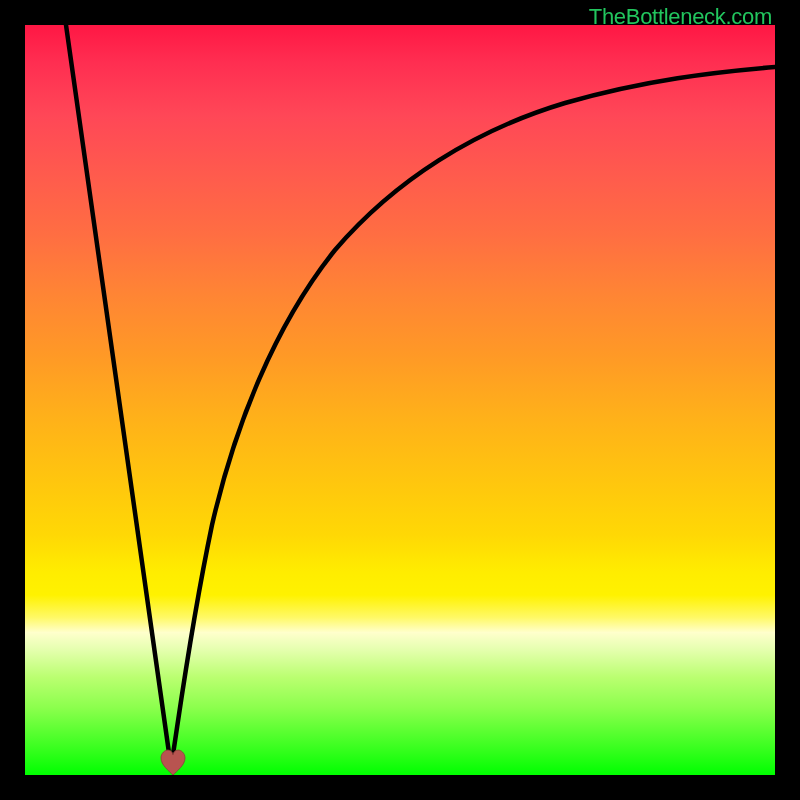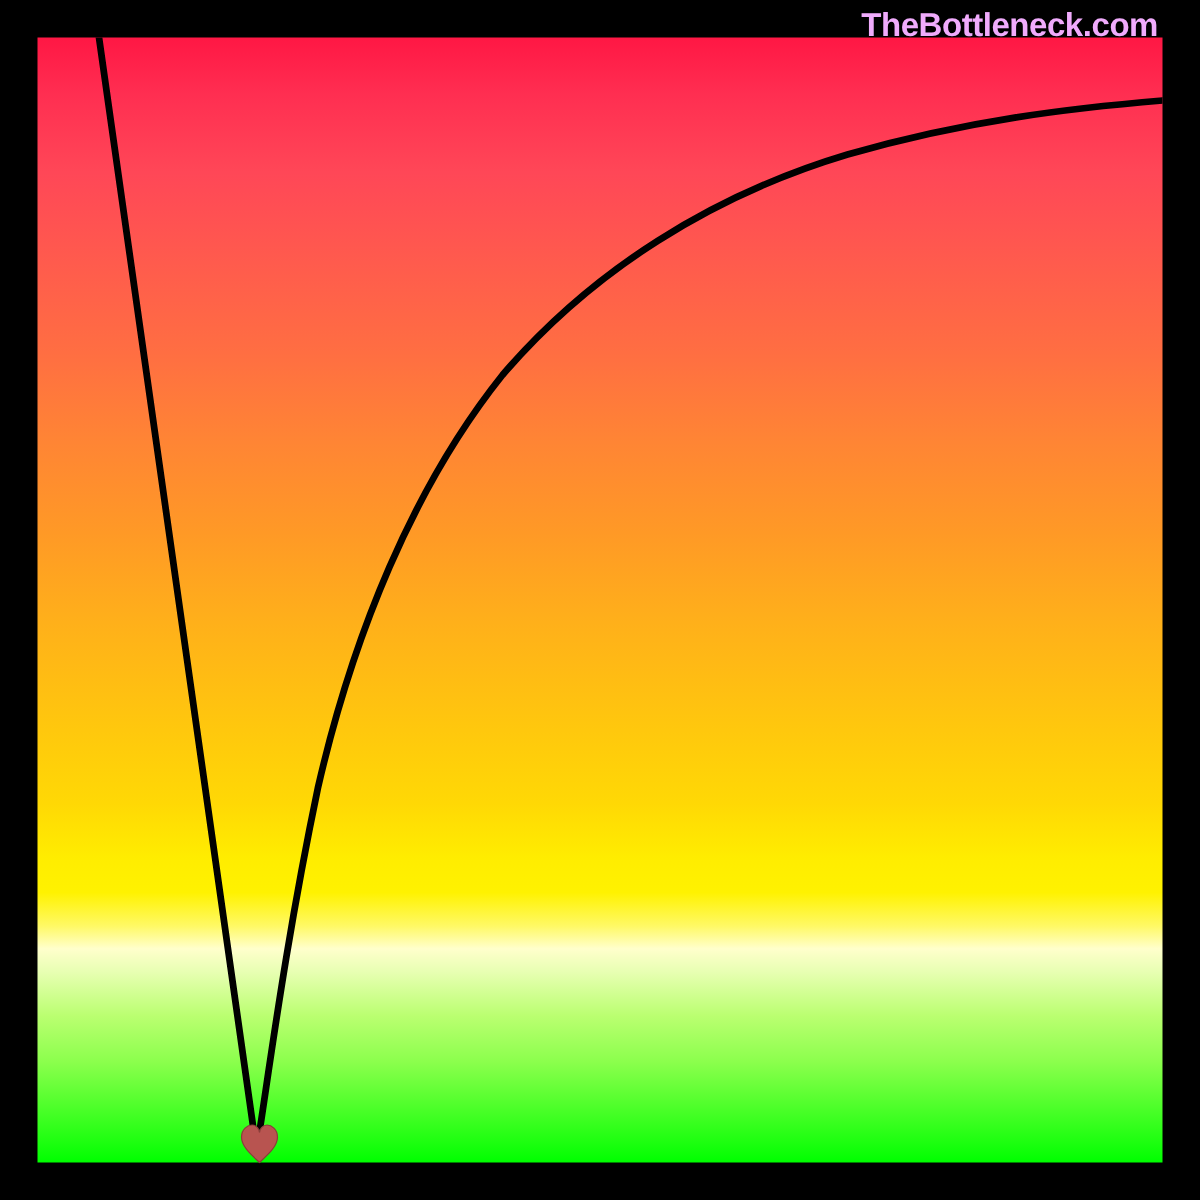--- a/index.html
+++ b/index.html
@@ -52,23 +52,23 @@
       top: 0;
       left: 0;
       width: 100%;
       height: 100%;
     }
 
     .watermark {
       position: absolute;
       top: 4px;
       right: 28px;
-      color: #f0abfc;
+      color: #22c55e;
       font-size: 22px;
-      font-weight: bold;
+      font-weight: normal;
       z-index: 10;
       letter-spacing: -0.3px;
     }
 
     .heart-marker {
       position: absolute;
       bottom: -6px;
       left: 130px;
       width: 36px;
       height: 36px;

